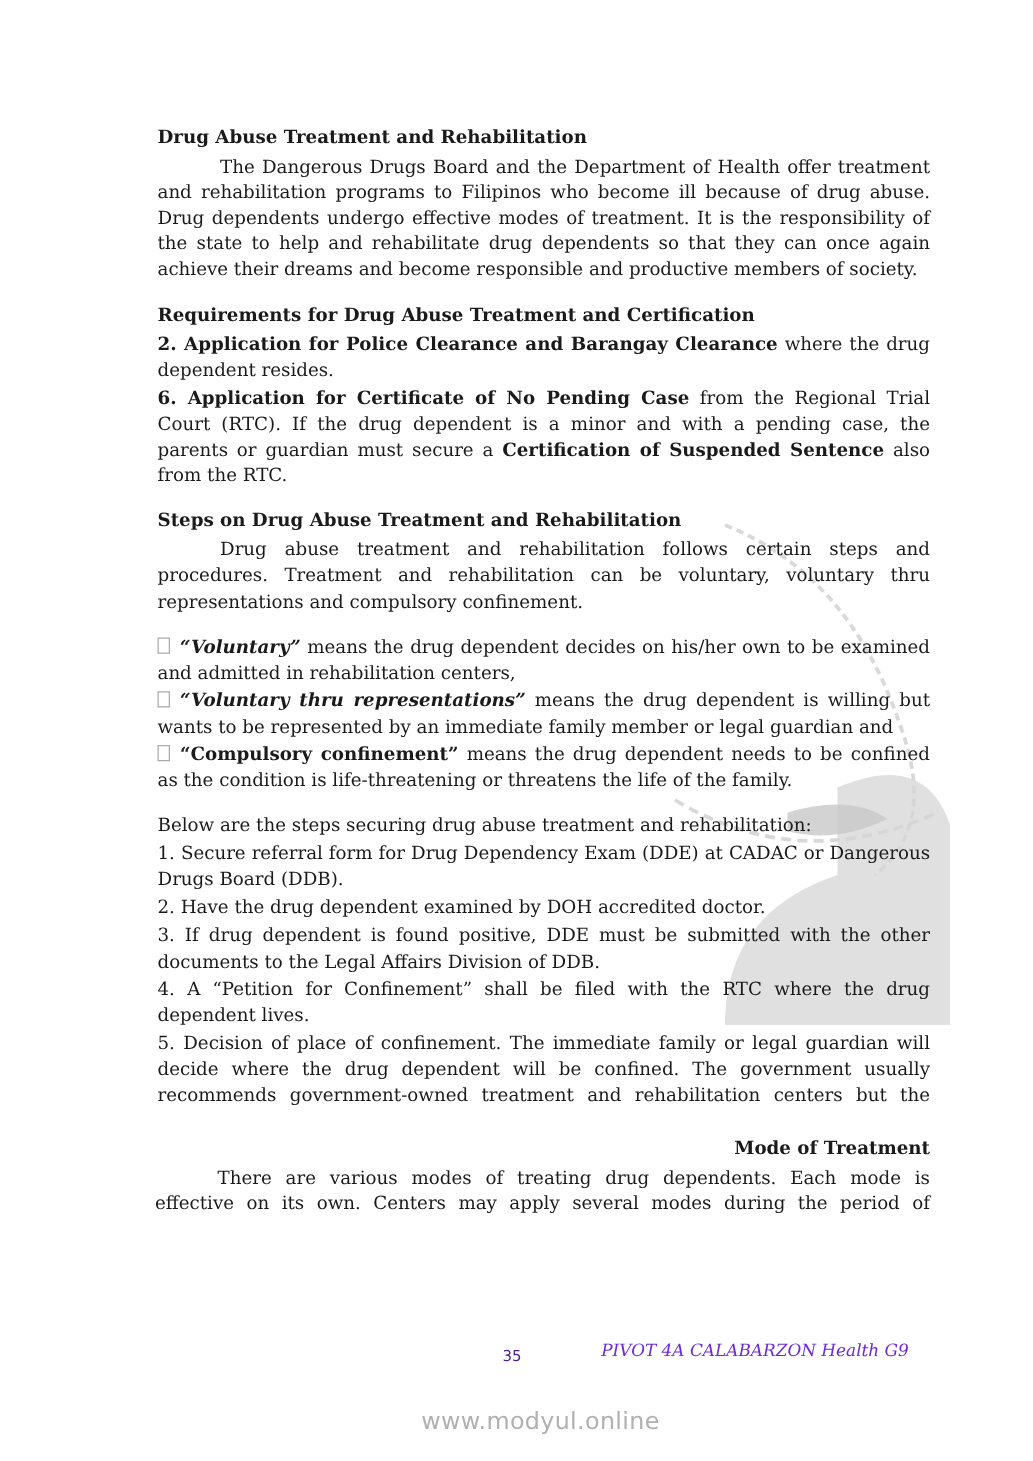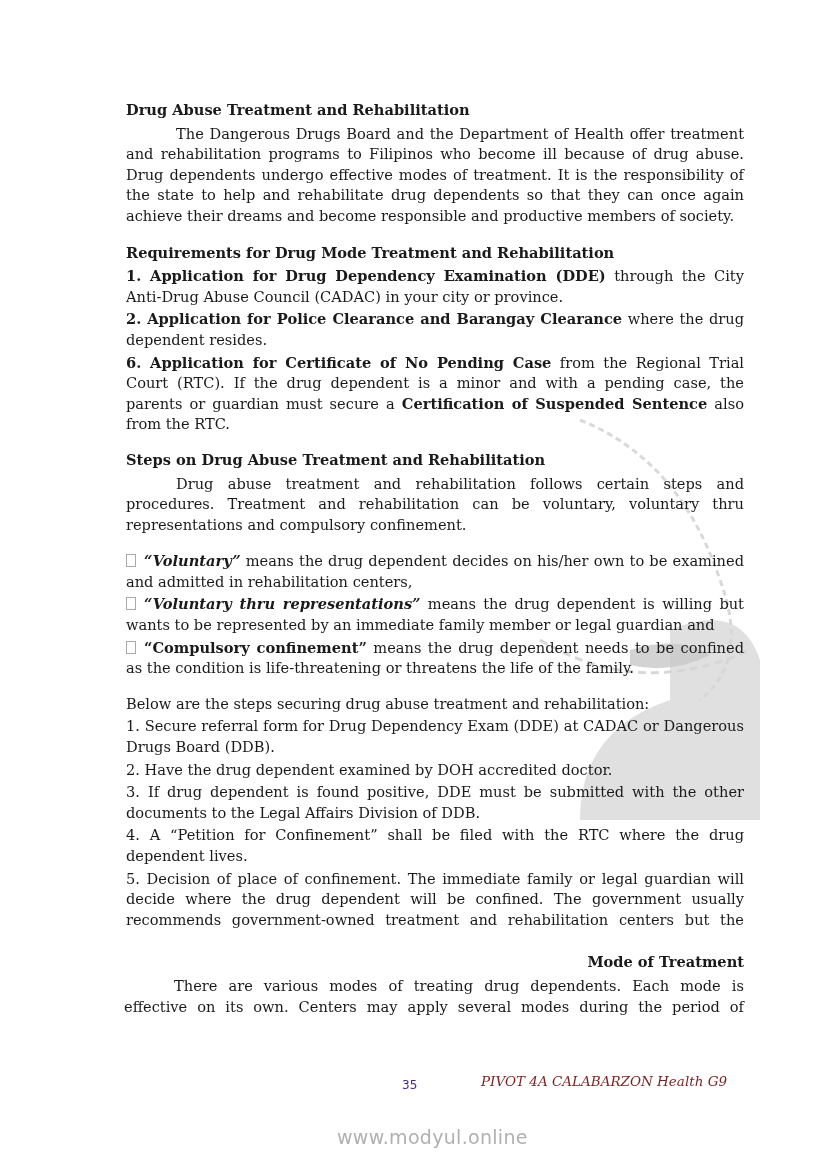--- a/index.html
+++ b/index.html
@@ -20,21 +20,21 @@
   .gap-m { height: 16px; }
   .bullet-box {
     display: inline-block; width: 8px; height: 11px; border: 1px solid #aaa; margin-right: 8px;
     vertical-align: -1px;
   }
   b { font-weight: bold; }
   .bi { font-weight: bold; font-style: italic; }
   .mode-head { margin-left: -2px; text-align: right; }
   .mode-para { margin-left: -2px; width: 620px; }
   .footer-num { position: absolute; left: 402px; top: 1078px; font-family: "DejaVu Sans", sans-serif; font-size: 12px; color: #4c1d95; }
-  .footer-title { position: absolute; left: 481px; top: 1073px; font-family: "DejaVu Serif", serif; font-style: italic; font-size: 13.5px; color: #7f1d1d; }
+  .footer-title { position: absolute; left: 481px; top: 1073px; font-family: "DejaVu Serif", serif; font-style: italic; font-size: 13.5px; color: #6d28d9; }
   .site { position: absolute; left: 337px; top: 1126px; font-family: "DejaVu Sans", sans-serif; font-size: 19px; color: #b0b0b0; letter-spacing: 0.3px; }
 </style>
 </head>
 <body>
 
 <svg class="watermark" viewBox="0 0 320 420">
   <g fill="none" stroke="#cfcfcf" stroke-width="3" opacity="0.8">
     <path d="M60 20 Q160 60 200 180 Q230 260 180 300" stroke-dasharray="6 4"></path>
     <path d="M20 240 Q120 300 230 250" stroke-dasharray="8 5"></path>
   </g>
@@ -44,22 +44,21 @@
 
 <div class="page">
   <section>
     <h3>Drug Abuse Treatment and Rehabilitation</h3>
     <p class="indent">The Dangerous Drugs Board and the Department of Health offer treatment and rehabilitation programs to Filipinos who become ill because of drug abuse. Drug dependents undergo effective modes of treatment. It is the responsibility of the state to help and rehabilitate drug dependents so that they can once again achieve their dreams and become responsible and productive members of society.</p>
   </section>
 
   <div class="gap-m"></div>
 
   <section>
-    <h3>Requirements for Drug Mode Treatment and Rehabilitation</h3>
-    <p class="item"><b>1. Application for Drug Dependency Examination (DDE)</b><span> through the City Anti-Drug Abuse Council (CADAC) in your city or province.</span></p>
+    <h3>Requirements for Drug Abuse Treatment and Certification</h3>
     <p class="item"><b>2. Application for Police Clearance and Barangay Clearance</b><span> where the drug dependent resides.</span></p>
     <p class="item"><b>6. Application for Certificate of No Pending Case</b><span> from the Regional Trial Court (RTC). If the drug dependent is a minor and with a pending case, the parents or guardian must secure a </span><b>Certification of Suspended Sentence</b><span> also from the RTC.</span></p>
   </section>
 
   <div class="gap-s"></div>
 
   <section>
     <h3>Steps on Drug Abuse Treatment and Rehabilitation</h3>
     <p class="indent">Drug abuse treatment and rehabilitation follows certain steps and procedures. Treatment and rehabilitation can be voluntary, voluntary thru representations and compulsory confinement.</p>
     <div class="gap-m"></div>

